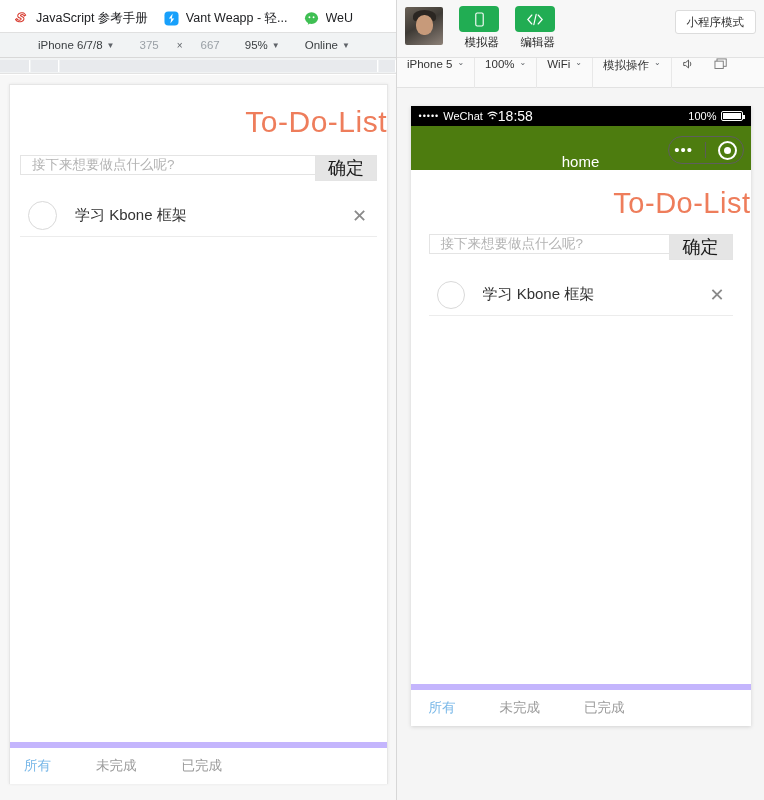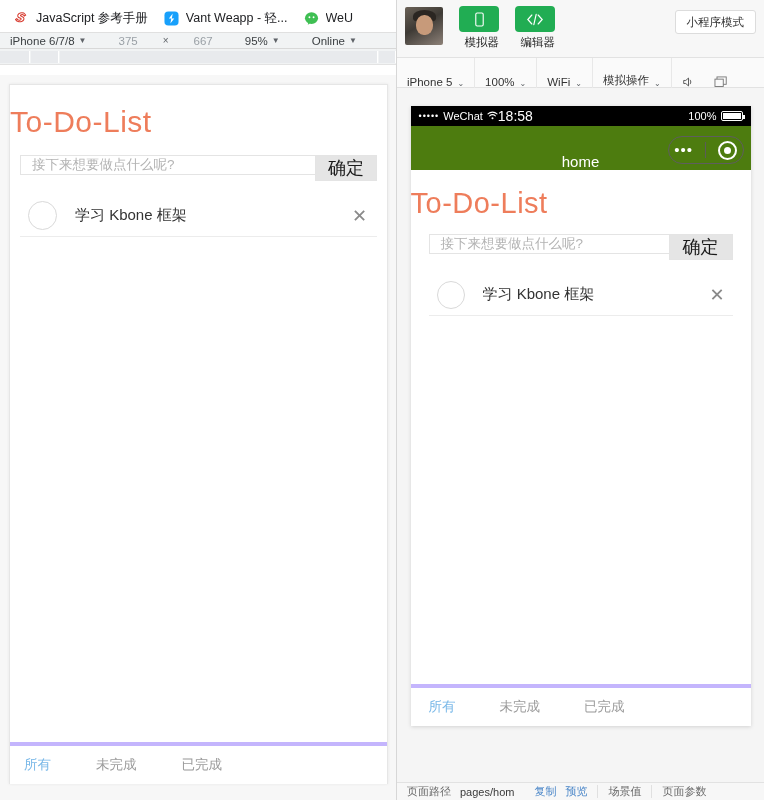--- a/index.html
+++ b/index.html
@@ -21,24 +21,24 @@
     padding-left: 8px; gap: 0px; white-space: nowrap; overflow: hidden;
   }
   .tab { display: flex; align-items: center; gap: 7px; padding: 0 10px 0 6px;
          height: 28px; font-size: 12.5px; color: #202124; }
   .tab-label { overflow: hidden; text-overflow: ellipsis; white-space: nowrap; }
   .fav { width: 15px; height: 15px; flex: 0 0 15px; position: relative;
          display: inline-block; }
   .fav svg { display: block; }
 
   .devbar {
-    height: 17px; background: #f1f3f4; border-top: 1px solid #e0e0e0;
+    height: 26px; background: #f1f3f4; border-top: 1px solid #e0e0e0;
     border-bottom: 1px solid #d8d8d8;
     display: flex; align-items: center; font-size: 11.5px; color: #3c4043;
-    gap: 12px;
+    padding-left: 28px; gap: 5px;
   }
   .devbar .seg { display: flex; align-items: center; gap: 4px; padding: 0 10px; }
   .devbar .dim { color: #9aa0a6; }
   .devbar .x { color: #5f6368; font-size: 10px; padding: 0 3px;}
   .caret { font-size: 8px; color: #5f6368; }
 
   .ruler {
     height: 16px; background: #f1f3f4; position: relative;
     border-bottom: 1px solid #e3e3e3;
   }
@@ -57,21 +57,21 @@
     width: 379px; height: 700px; background: #ffffff;
     border: 1px solid #e6e6e6; border-bottom: none;
     box-shadow: 0 0 3px rgba(0,0,0,0.07);
     position: relative; overflow: hidden;
     display: flex; flex-direction: column;
   }
 
   
   .app { flex: 1; display: flex; flex-direction: column; background: #fff; }
   .app-title {
-    text-align: left; color: #ee7d5b; font-weight: 400;
+    text-align: right; color: #ee7d5b; font-weight: 400;
     letter-spacing: .5px;
   }
   .inputrow { display: flex; align-items: flex-start; }
   .todo-input {
     flex: 1; border: 1px solid #e4e4e4; border-right: none;
     background: #fff; color: #b5b5b5; display: flex; align-items: center;
   }
   .todo-input .ph { color: #b3b3b3; }
   .todo-confirm {
     background: #e5e5e5; border: 1px solid #e4e4e4; color: #1a1a1a;
@@ -81,21 +81,21 @@
     display: flex; align-items: center; border-bottom: 1px solid #ececec;
   }
   .circle {
     border: 1px solid #d9d9d9; border-radius: 50%; background: #fff;
     flex: 0 0 auto;
   }
   .todo-text { flex: 1; color: #333; }
   .del { color: #8a8a8a; flex: 0 0 auto; }
   .spacer { flex: 1; background: #fff; }
   .tabbar {
-    display: flex; align-items: center; border-top: 4px solid #c4b5fd;
+    display: flex; align-items: center; border-top: 6px solid #c4b5fd;
     background: #fff;
   }
   .tabbar .t { color: #9b9b9b; }
   .tabbar .t.active { color: #79b8e8; }
 
   
   #left-app .app-title { font-size: 30px; padding: 20px 0 16px; }
   #left-app .inputrow { margin: 0 10px; height: 40px; }
   #left-app .todo-input { padding: 0 11px; font-size: 13.5px; }
   #left-app .todo-confirm { width: 62px; font-size: 18px; }
@@ -142,21 +142,21 @@
     margin-left: auto; margin-top: 6px; height: 24px; padding: 0 11px;
     border: 1px solid #dcdcdc; border-radius: 3px; background: #fff;
     display: flex; align-items: center; font-size: 11.5px; color: #333;
   }
 
   .wx-subbar {
     height: 30px; background: #fafafa; border-bottom: 1px solid #e2e2e2;
     display: flex; align-items: center; font-size: 11.5px; color: #333;
   }
   .wx-subbar .sb {
-    padding: 0 10px; height: 30px; display: flex; align-items: flex-end; gap: 5px;
+    padding: 0 10px; height: 30px; display: flex; align-items: flex-start; gap: 5px;
     border-right: 1px solid #e8e8e8;
   }
   .wx-subbar .ic { color: #555; display: flex; align-items: center; }
 
   .sim-area {
     height: 665px; background: #f5f5f5; padding: 18px 0 0 0;
     display: flex; justify-content: center;
   }
   .phone {
     width: 340px; height: 620px; background: #fff;
@@ -447,33 +447,15 @@
           <div class="tabbar">
             <span class="t active">所有</span>
             <span class="t">未完成</span>
             <span class="t">已完成</span>
           </div>
         </div>
 
       </div>
     </div>
 
-    <div class="wx-bottombar">
-      <div class="cell">
-        <span>页面路径</span>
-        <span class="path">pages/hom</span>
-      </div>
-      <div class="cell">
-        <span class="lnk">复制</span>
-        <span class="lnk">预览</span>
-      </div>
-      <span class="sep"></span>
-      <div class="cell">
-        <span>场景值</span>
-      </div>
-      <span class="sep"></span>
-      <div class="cell">
-        <span>页面参数</span>
-      </div>
-    </div>
 
   </div>
 </div>
 
 </body></html>

